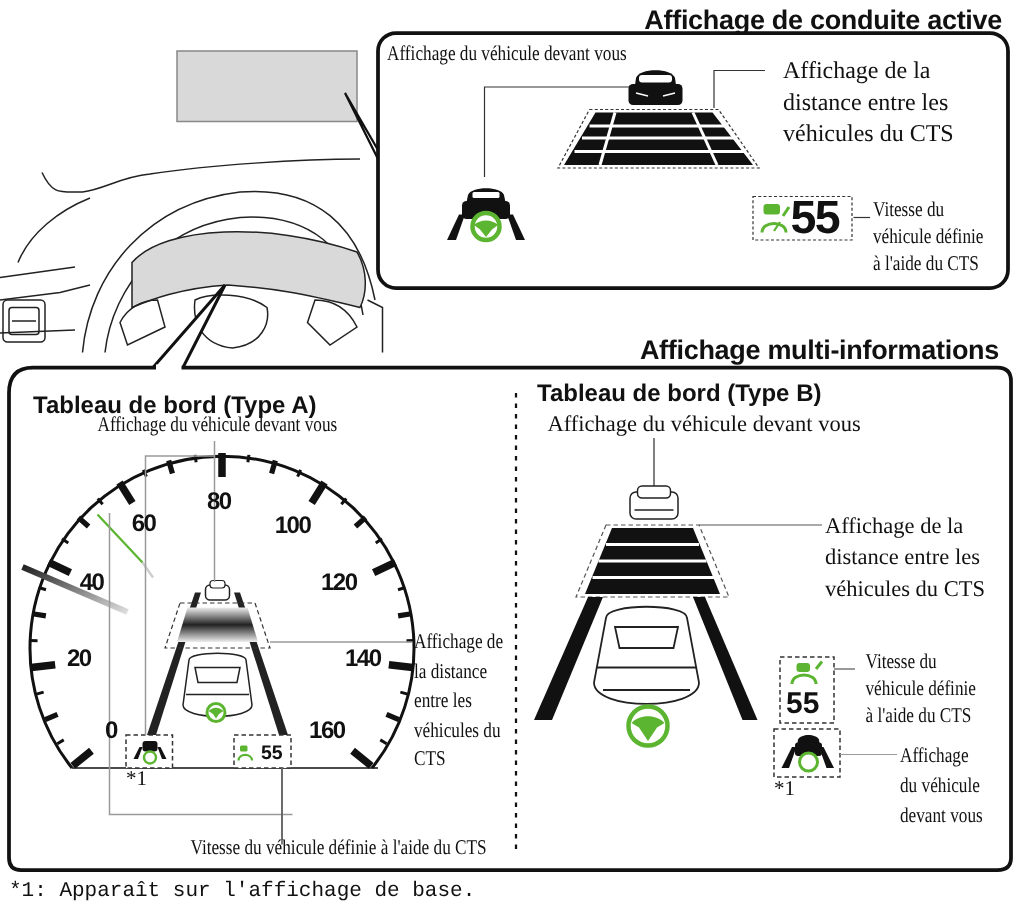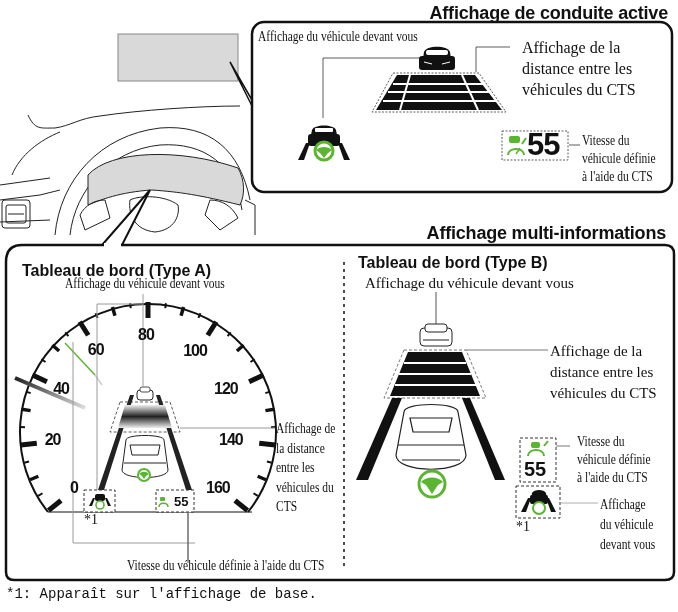--- a/index.html
+++ b/index.html
@@ -274,21 +274,21 @@
 <div class="abs cap capn" style="left:65px;top:274px;font-size:14px;">Affichage du véhicule devant vous</div>
 
 <div id="dialLabels">
     <div class="abs dial-lbl" style="left: 69.9483px; top: 479.156px;">0</div>
     <div class="abs dial-lbl" style="left: 44.6516px; top: 431.049px;">20</div>
     <div class="abs dial-lbl" style="left: 53.157px; top: 379.532px;">40</div>
     <div class="abs dial-lbl" style="left: 87.8402px; top: 340.502px;">60</div>
     <div class="abs dial-lbl" style="left: 138px; top: 326px; text-align: right;">80</div>
     <div class="abs dial-lbl" style="left: 183.16px; top: 342px;">100</div>
     <div class="abs dial-lbl" style="left: 214px; top: 379.532px;">120</div>
-    <div class="abs dial-lbl" style="left: 219px; top: 431.049px;">140</div>
+    <div class="abs dial-lbl" style="left: 230px; top: 431.049px;">140</div>
     <div class="abs dial-lbl" style="left: 206.052px; top: 479.156px;">160</div>
   </div>
 
 <div class="abs speednum" style="left:174px;top:494px;font-size:13px;">55</div>
 <div class="abs cap" style="left:84px;top:510px;font-size:14px;">*1</div>
 
 <div class="abs cap capn" style="left:276px;top:419px;font-size:14px;line-height:19.5px;">
   <div>Affichage de</div>
   <div>la distance</div>
   <div>entre les</div>

